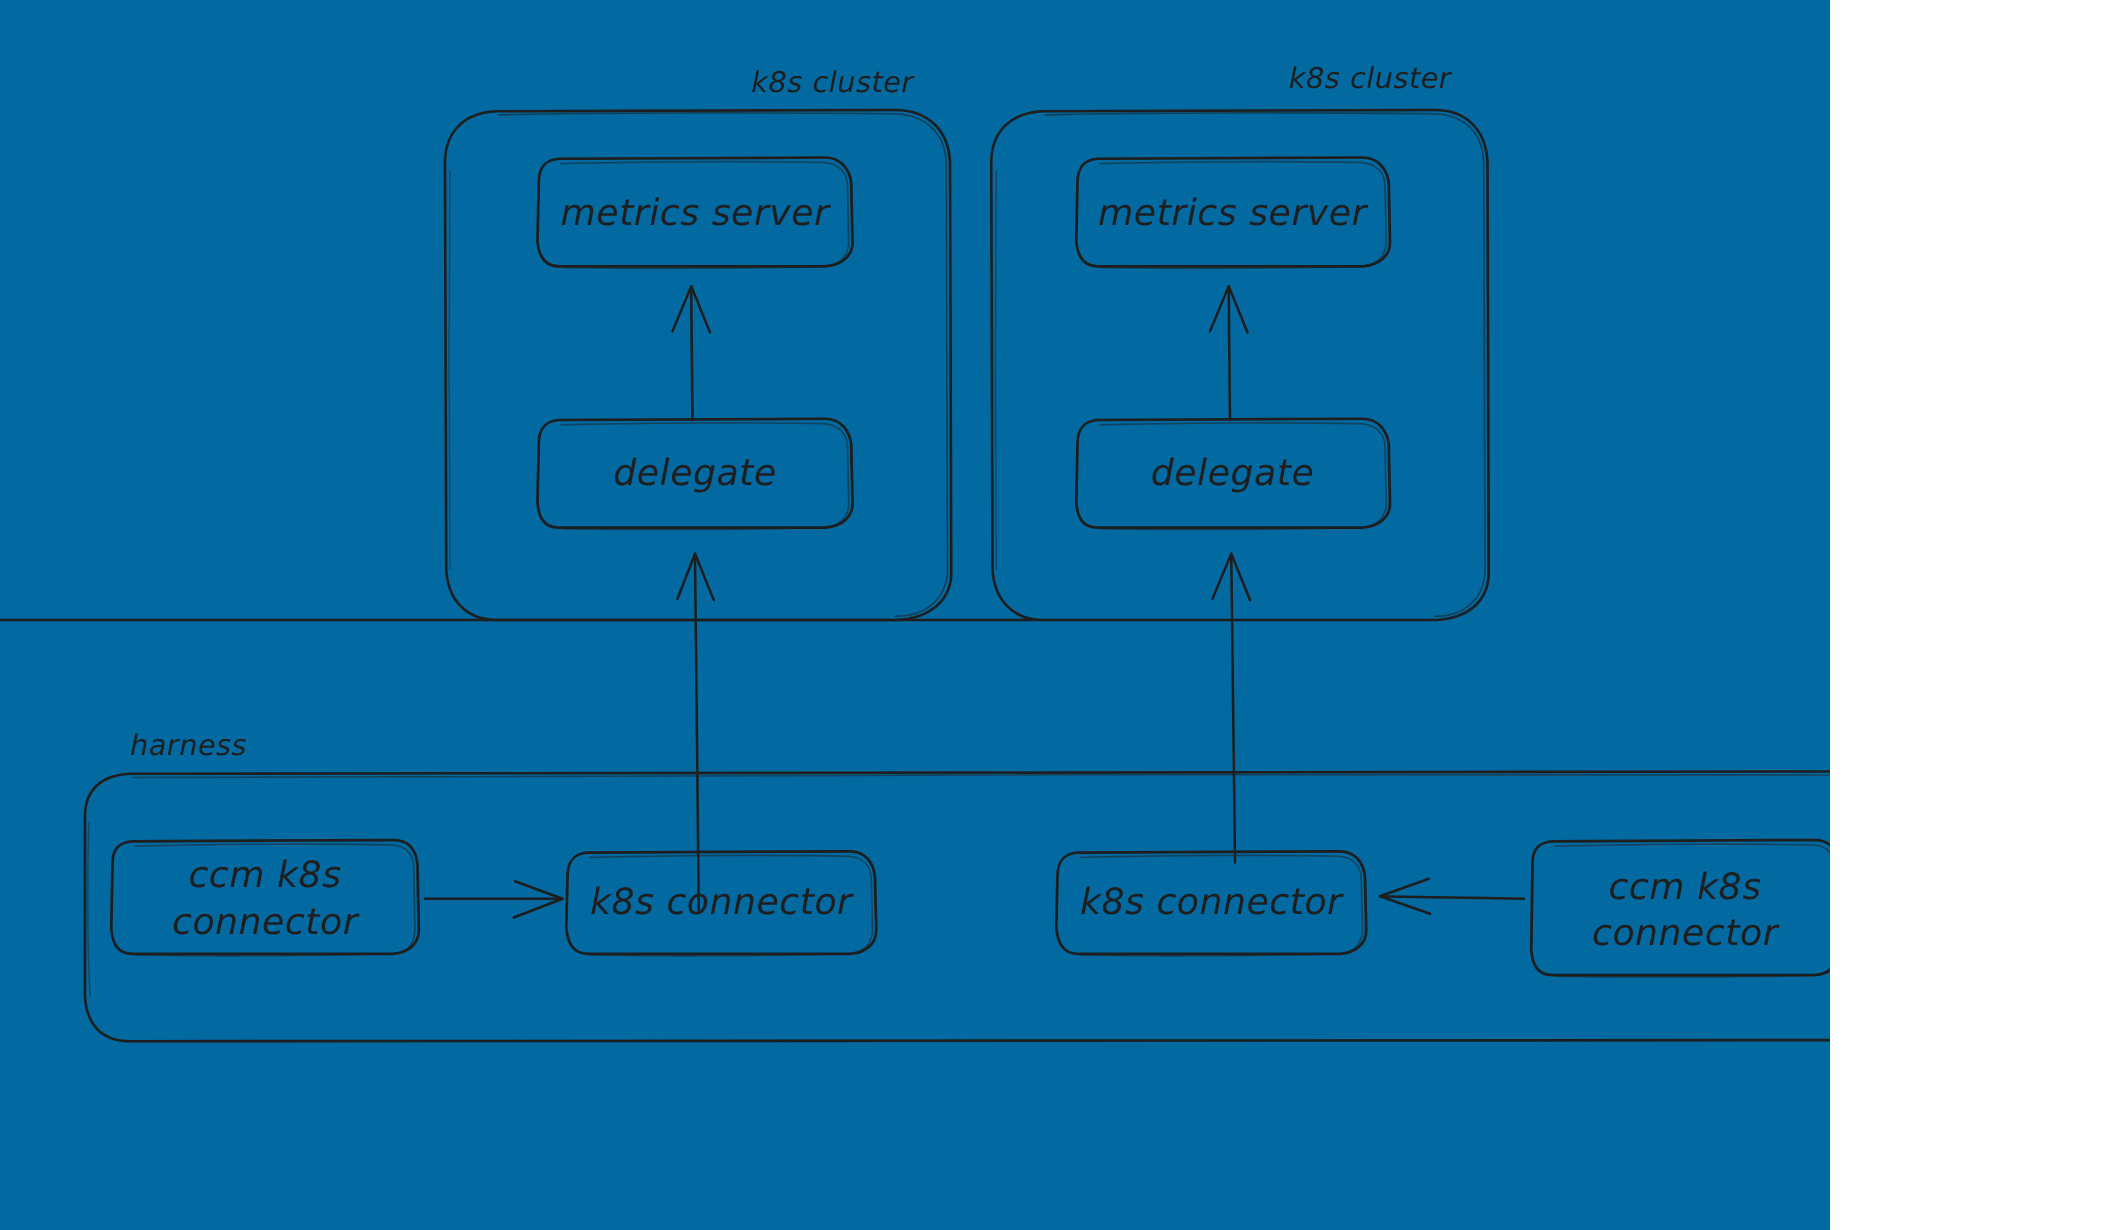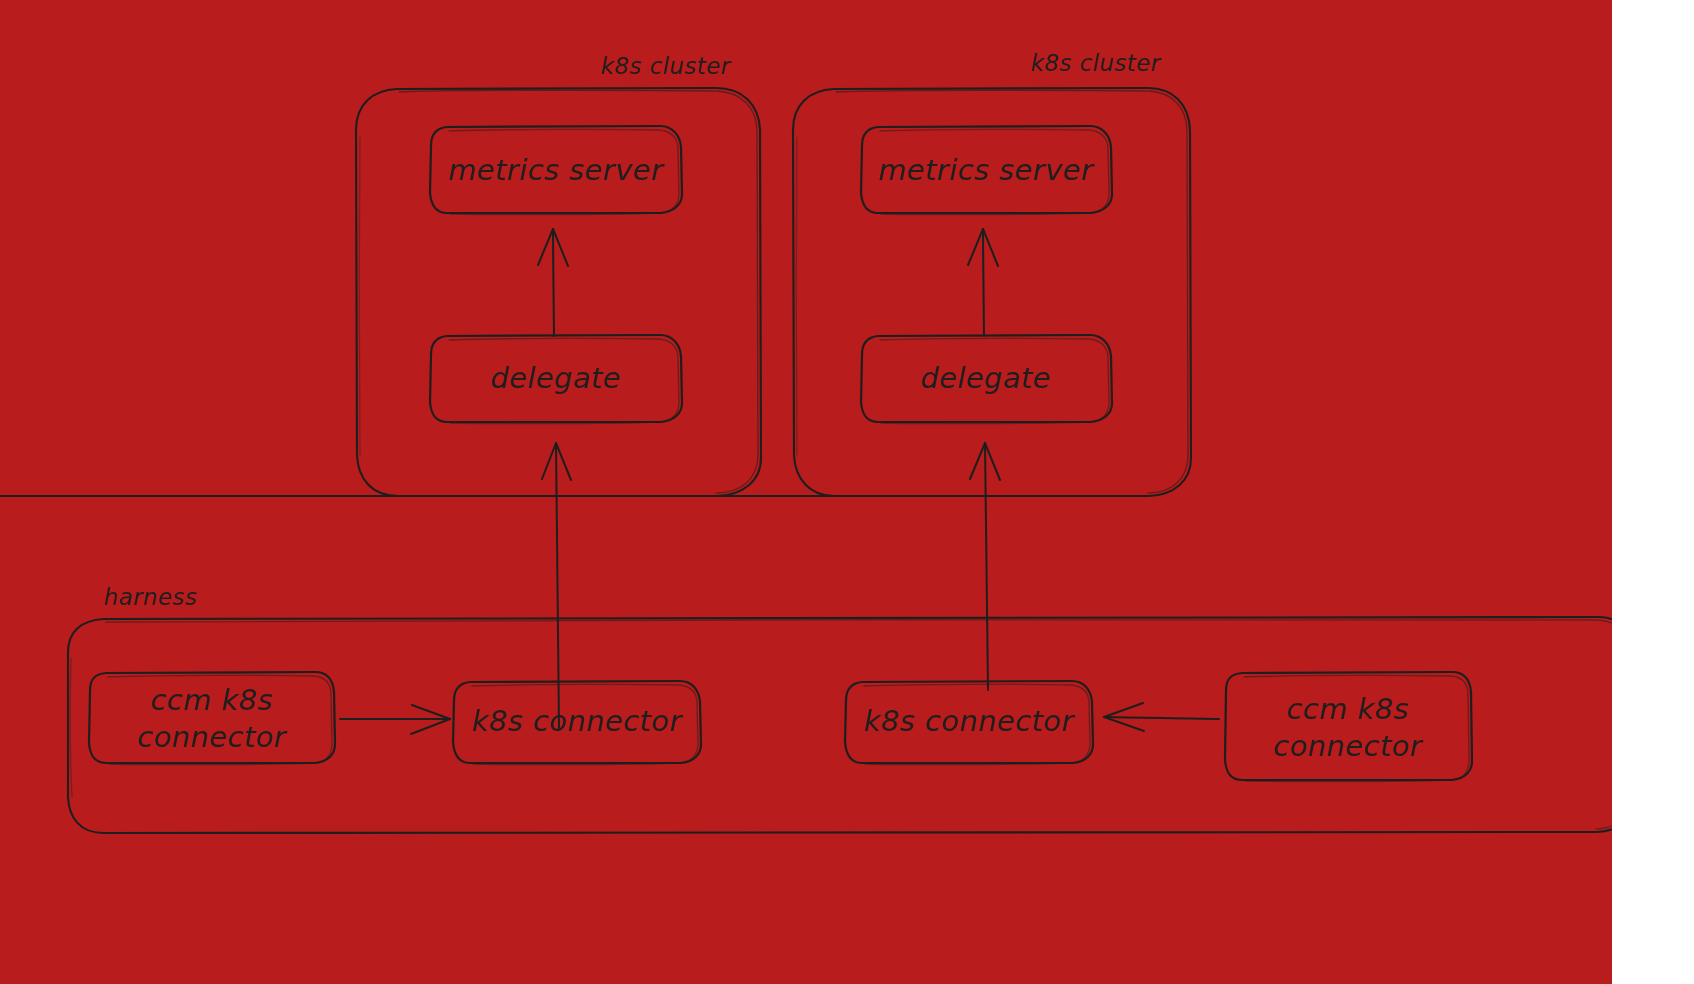--- a/index.html
+++ b/index.html
@@ -3,23 +3,23 @@
 <meta charset="utf-8">
 <title>k8s cluster / harness diagram</title>
 <style>
   html, body {
     margin: 0;
     padding: 0;
     background: #ffffff;
   }
   #canvas {
     position: relative;
-    width: 1612px;
+    width: 1464px;
     height: 984px;
-    background: #b91c1c;
+    background: #0369a1;
     overflow: hidden;
     font-family: "DejaVu Sans", sans-serif;
   }
   svg#diagram {
     position: absolute;
     inset: 0;
     width: 1694px;
     height: 984px;
     display: block;
   }

